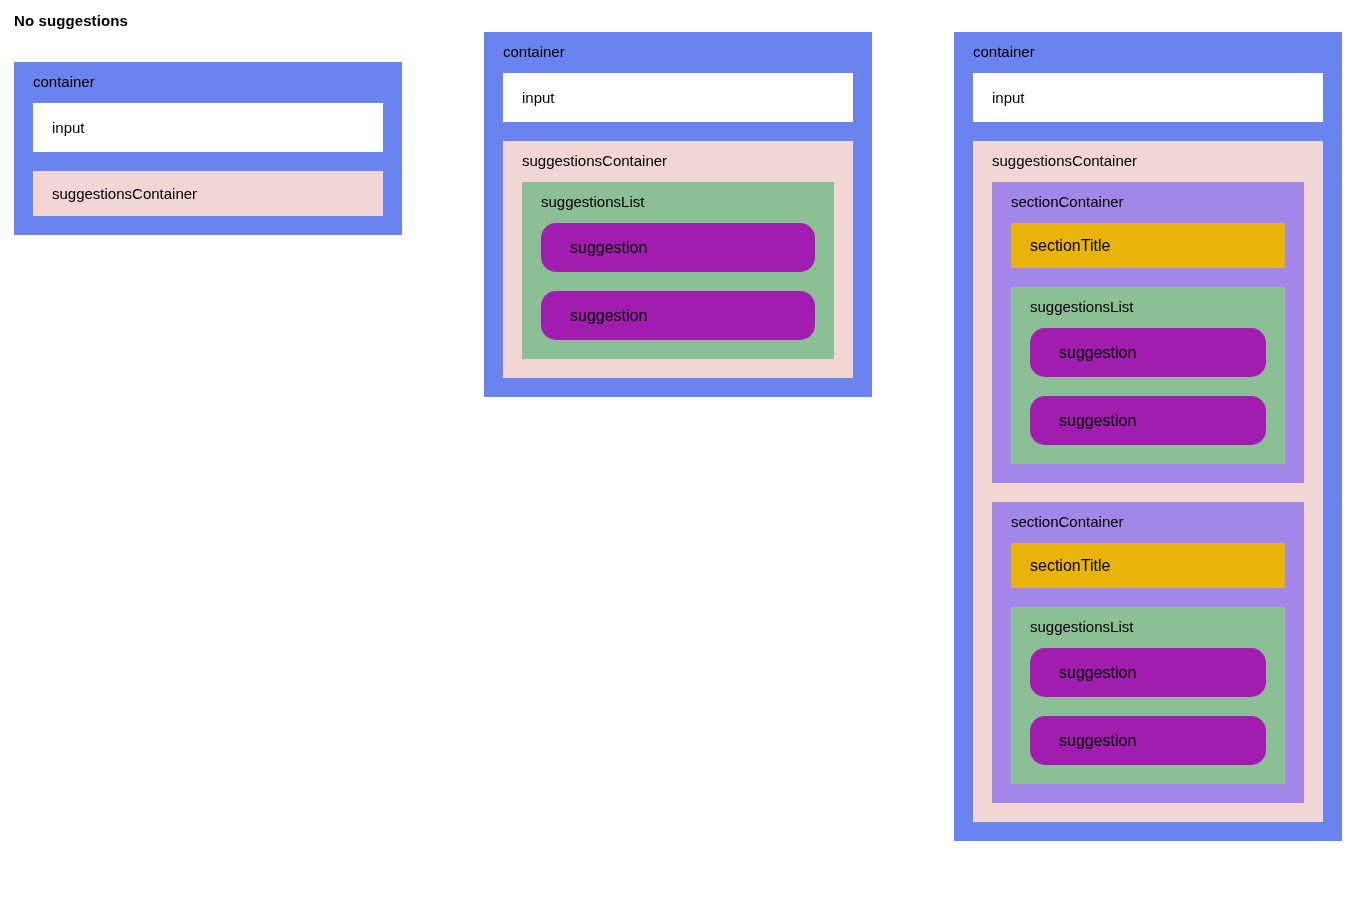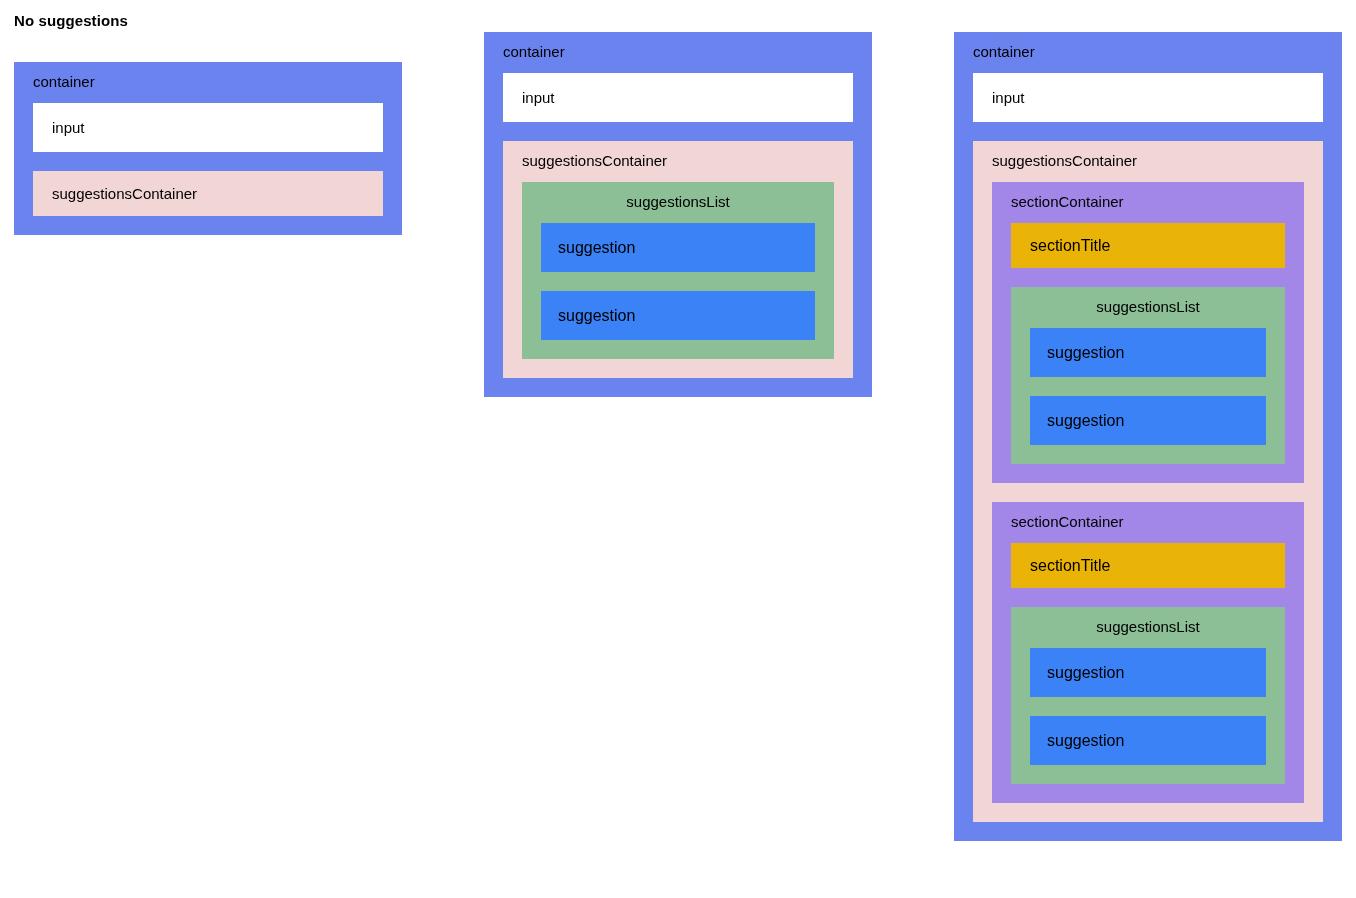--- a/index.html
+++ b/index.html
@@ -75,21 +75,20 @@
     height: 45px;
     padding: 0 19px;
     display: flex;
     align-items: center;
   }
   .box-suggestions.empty .box-label {
     margin: 0;
   }
   .box-list {
     background: #8cbf96;
-    text-align: center;
   }
   .box-section {
     background: #a286e8;
   }
   .box-section + .box-section {
     margin-top: 19px;
   }
   .box-section-title {
     background: #eab308;
     height: 45px;
@@ -98,26 +97,27 @@
     align-items: center;
     box-sizing: border-box;
   }
   .box-section-title .box-label {
     margin: 0;
   }
   .box-section .box-list {
     margin-top: 19px;
   }
   .box-suggestion {
-    background: #3b82f6;
+    background: #a21caf;
     height: 49px;
-    padding: 0 17px;
-    display: flex;
-    align-items: center;
-    box-sizing: border-box;
+    padding: 0 29px;
+    display: flex;
+    align-items: center;
+    box-sizing: border-box;
+    border-radius: 15px;
   }
   .box-suggestion .box-label {
     margin: 0;
   }
   .box-suggestion + .box-suggestion {
     margin-top: 19px;
   }
 </style>
 </head>
 <body>

